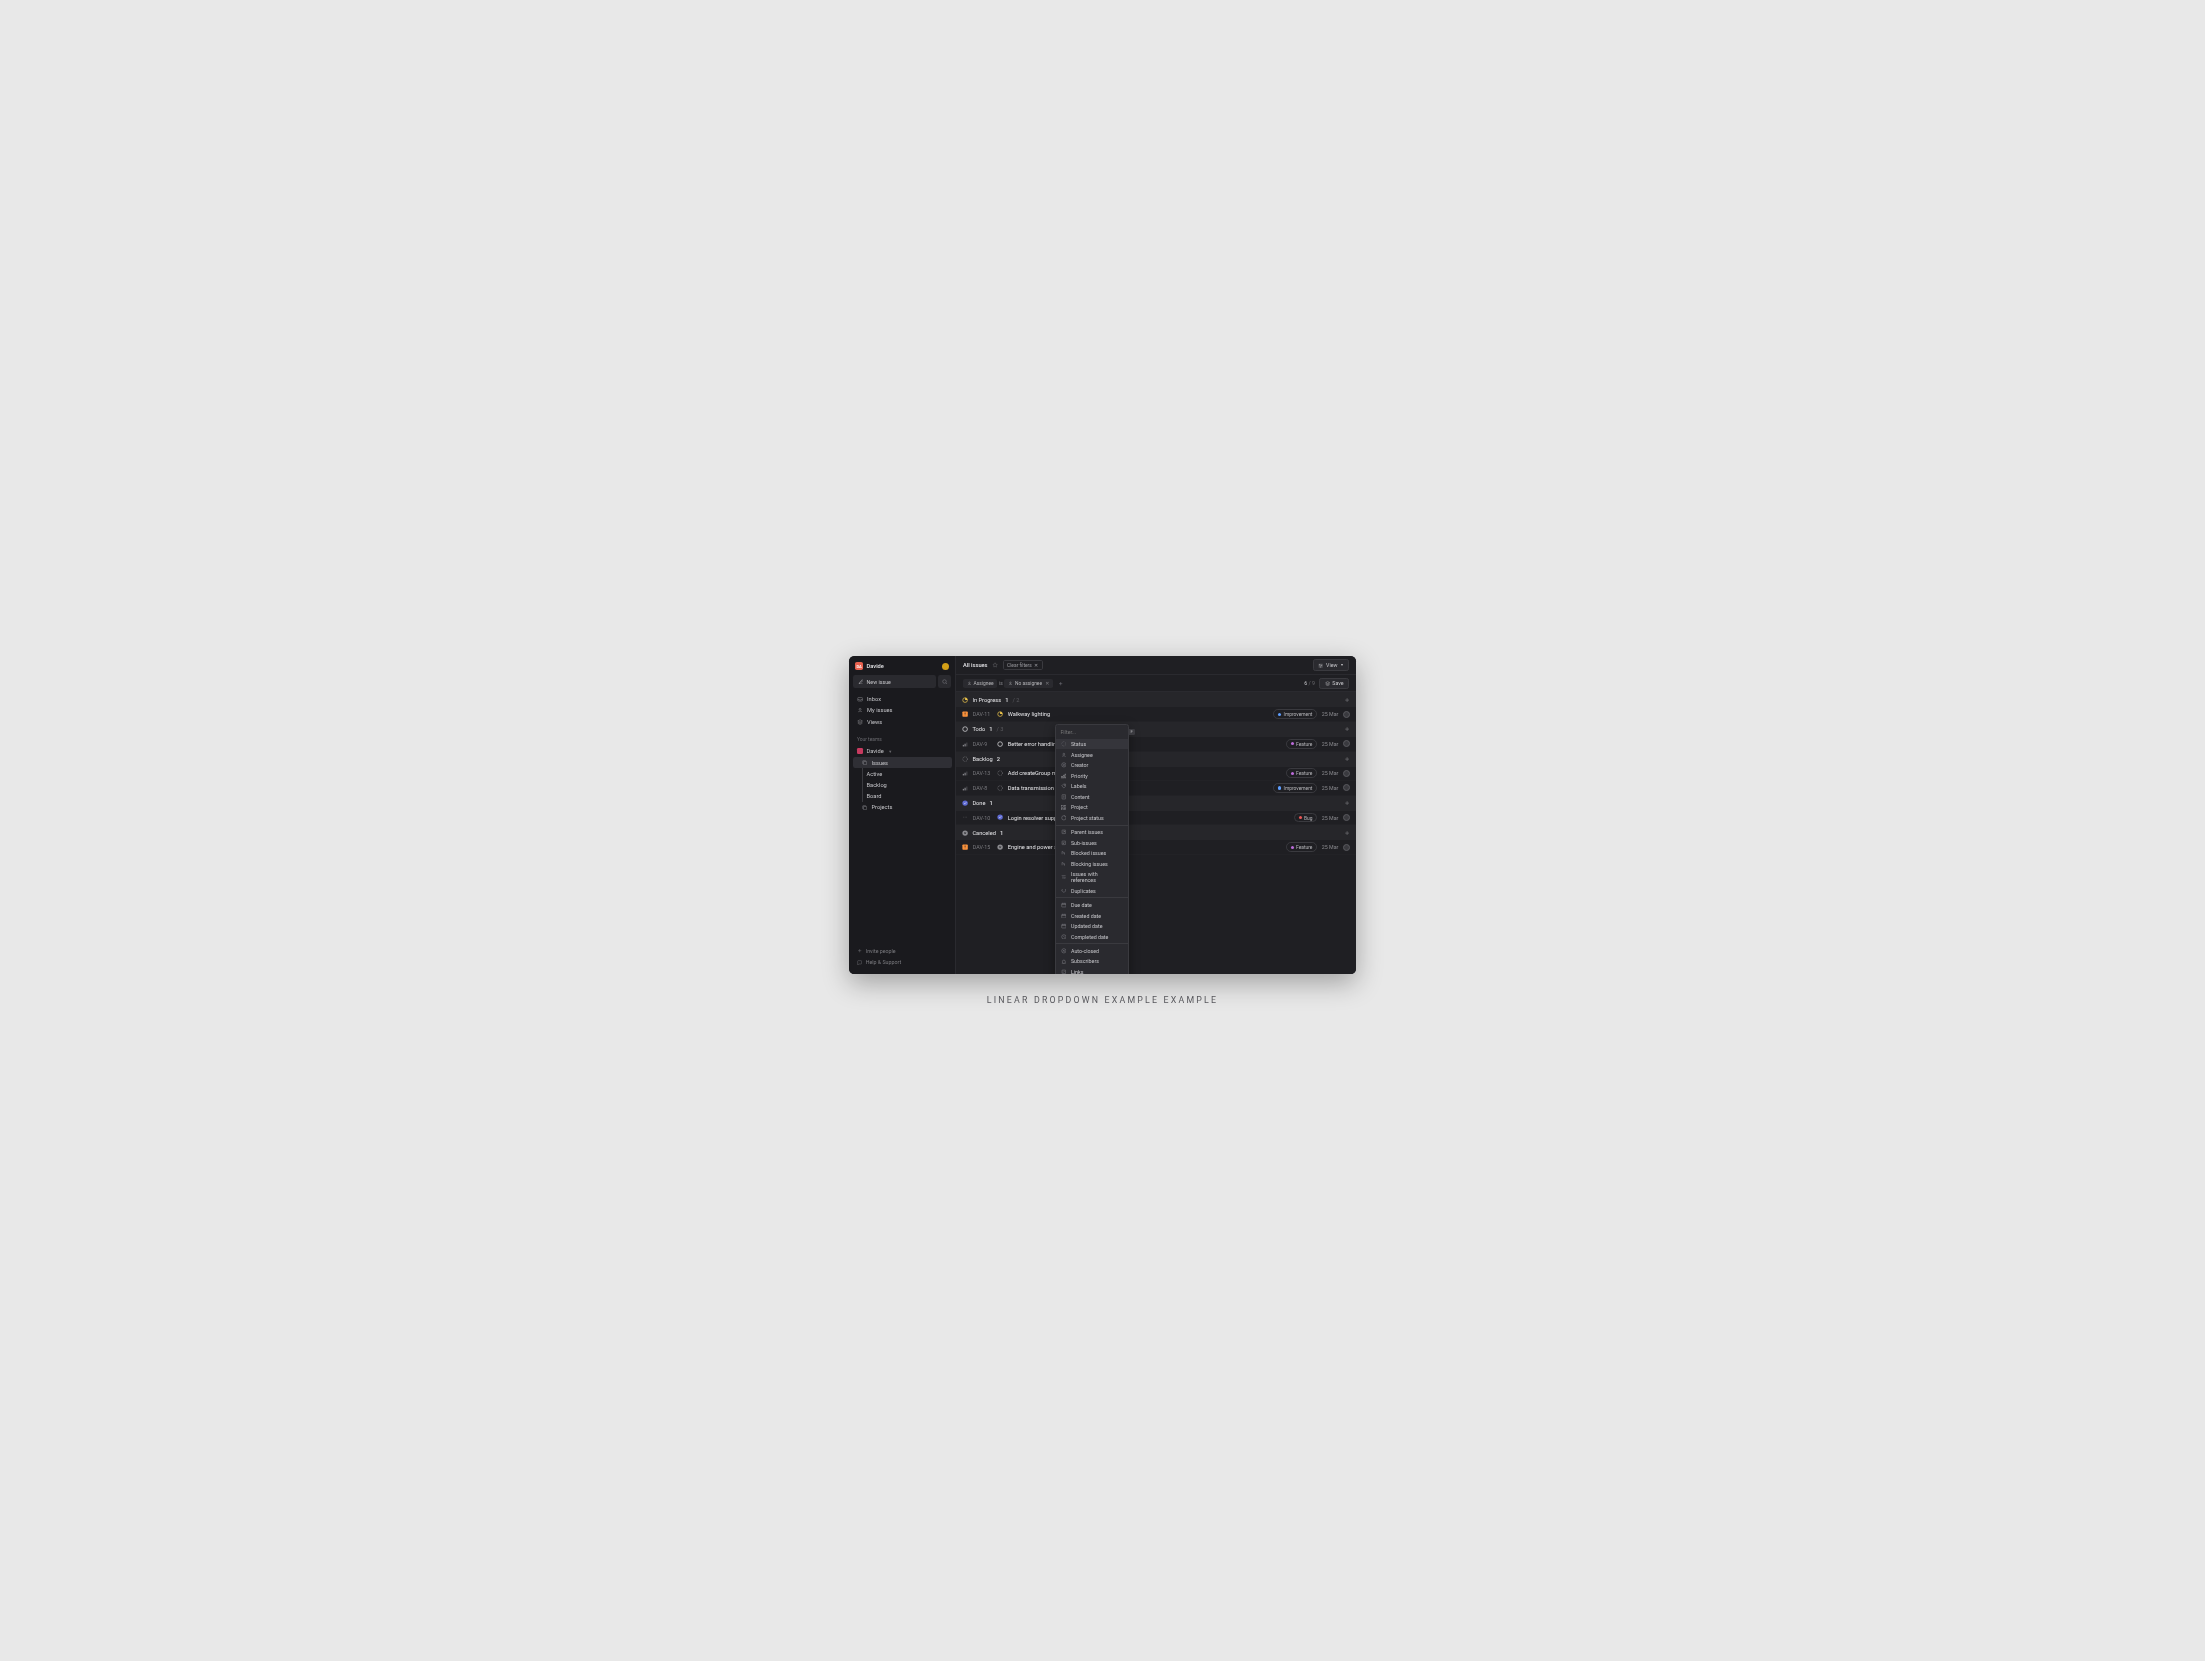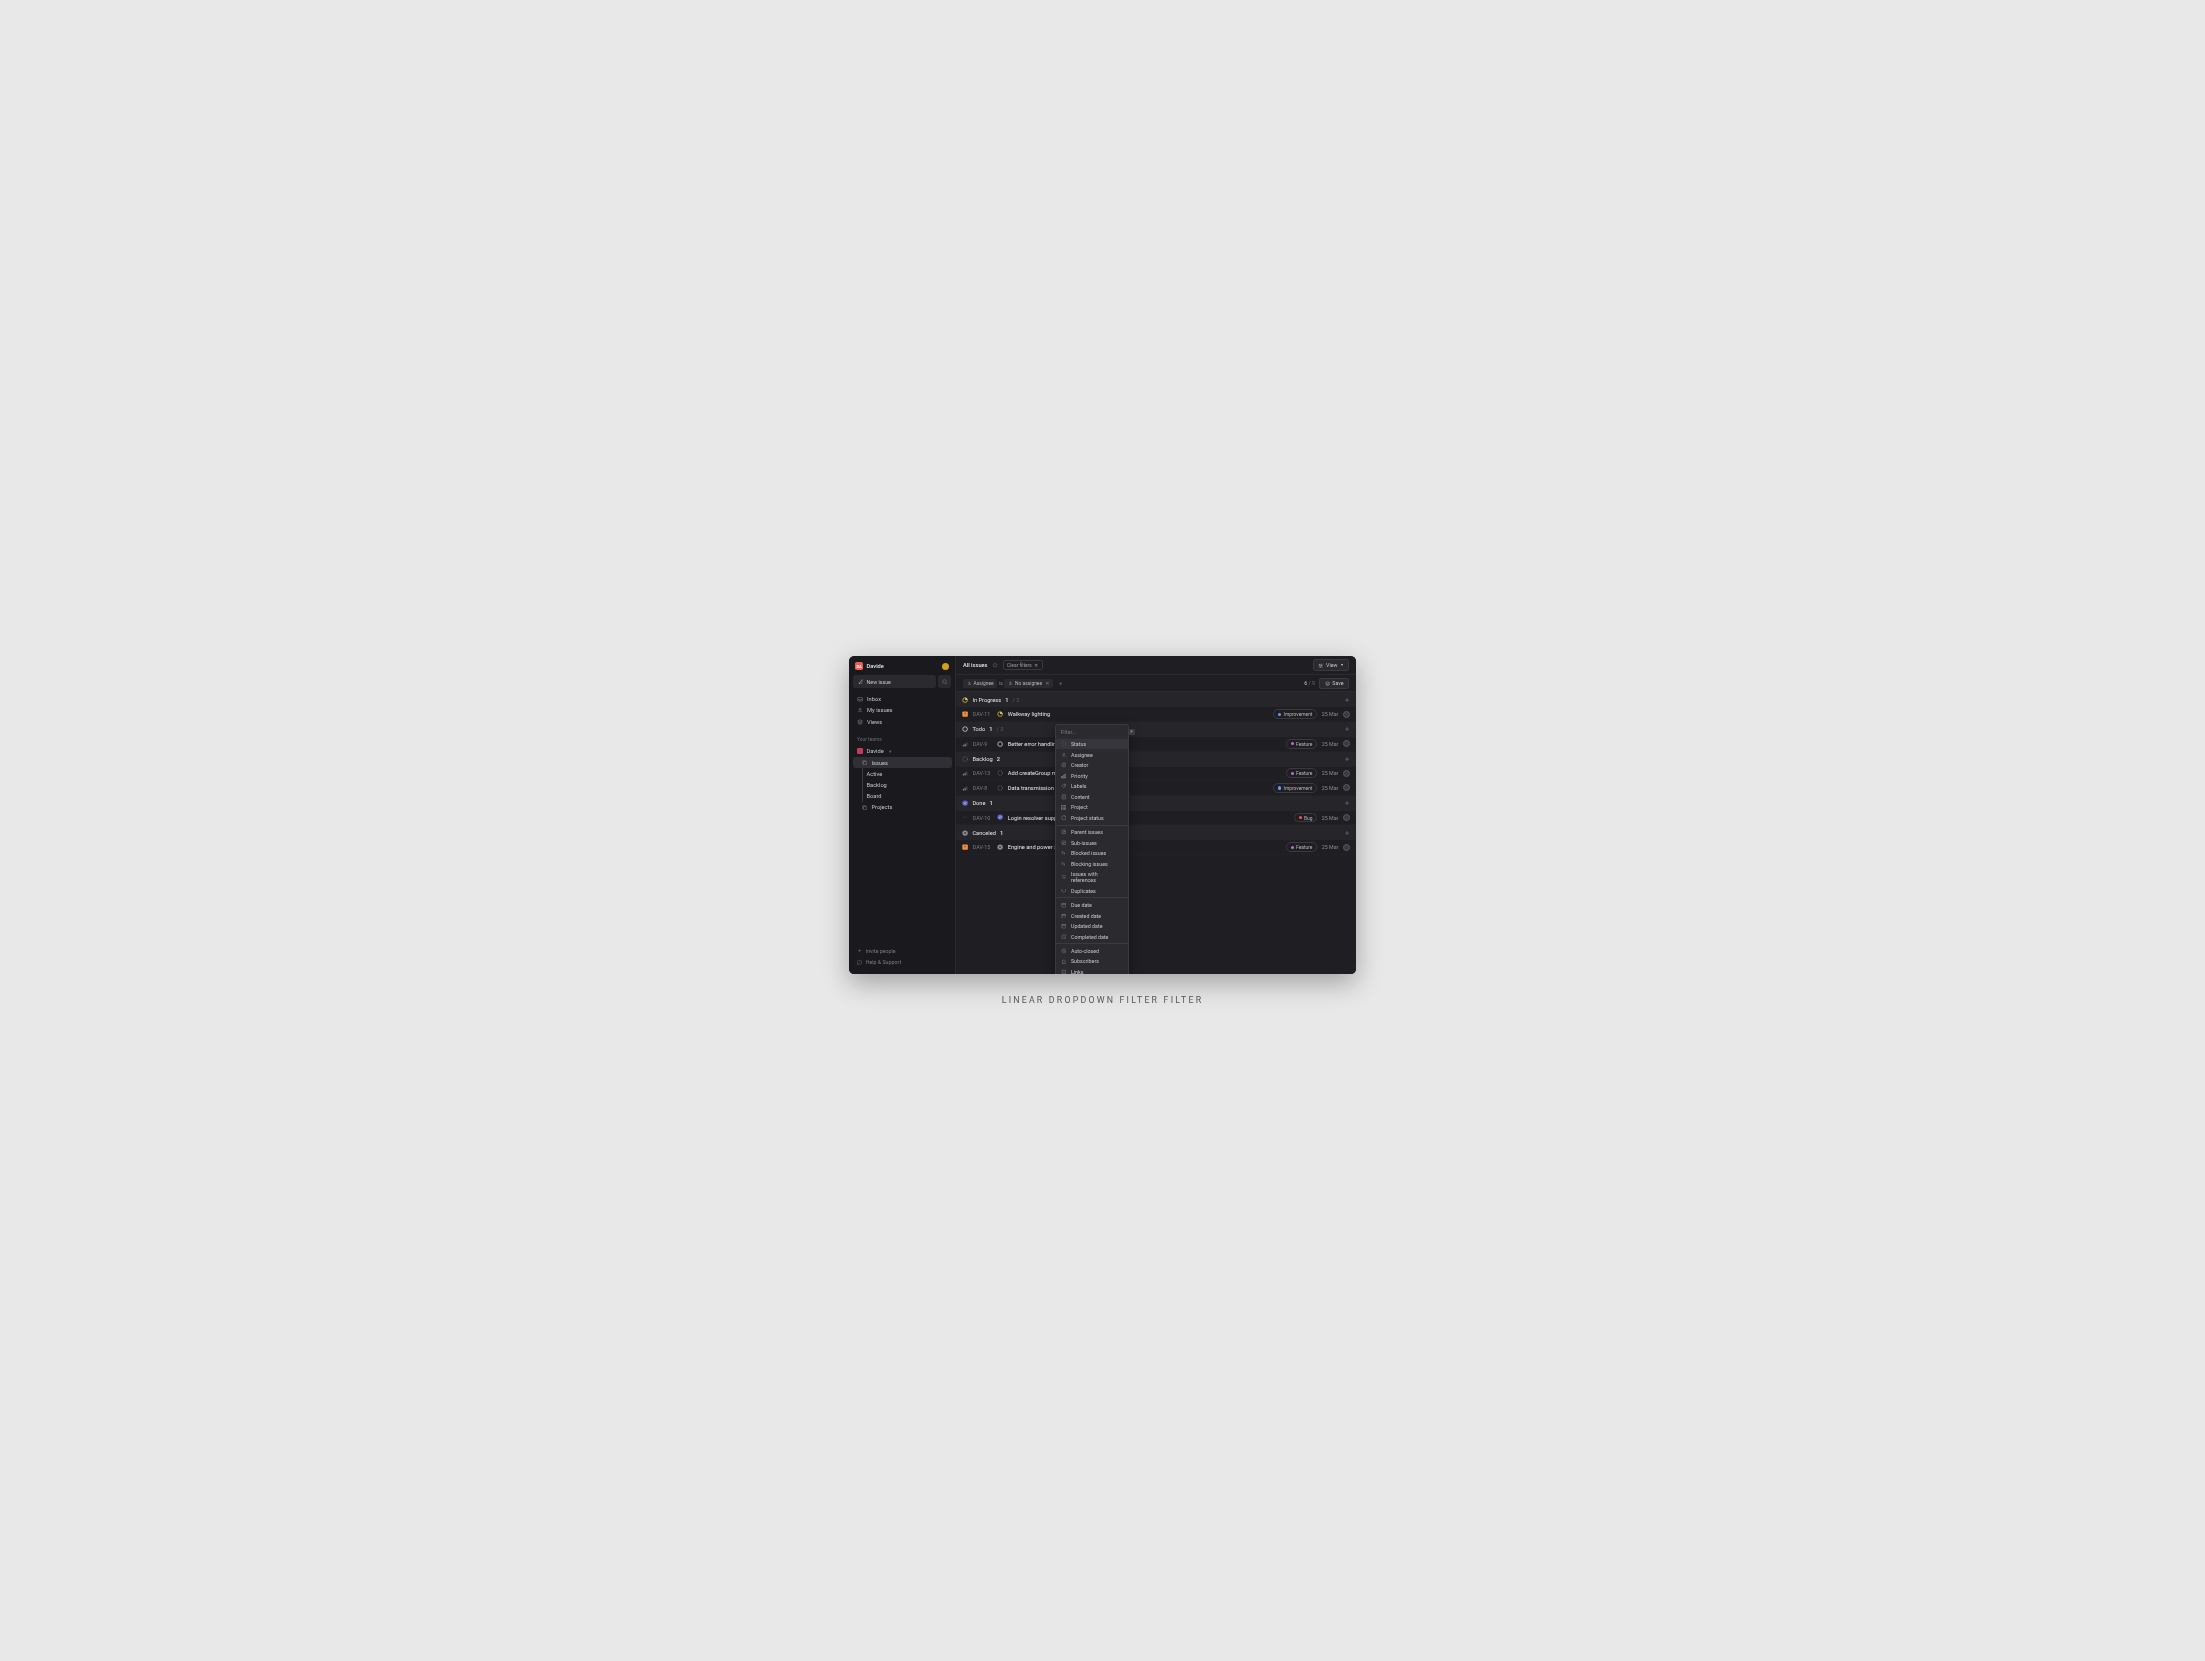--- a/index.html
+++ b/index.html
@@ -634,14 +634,14 @@
                 <rect x="3" y="3" width="10" height="10" rx="1"></rect>
                 <path d="M6 10l4-4"></path>
               </svg>
             </span>
       <span>Links</span>
     </div>
         </div>
       </div>
   </div>
 </div>
-<div class="caption">LINEAR DROPDOWN FILTER FILTER</div>
+<div class="caption">LINEAR DROPDOWN EXAMPLE EXAMPLE</div>
 
 
 </body></html>

